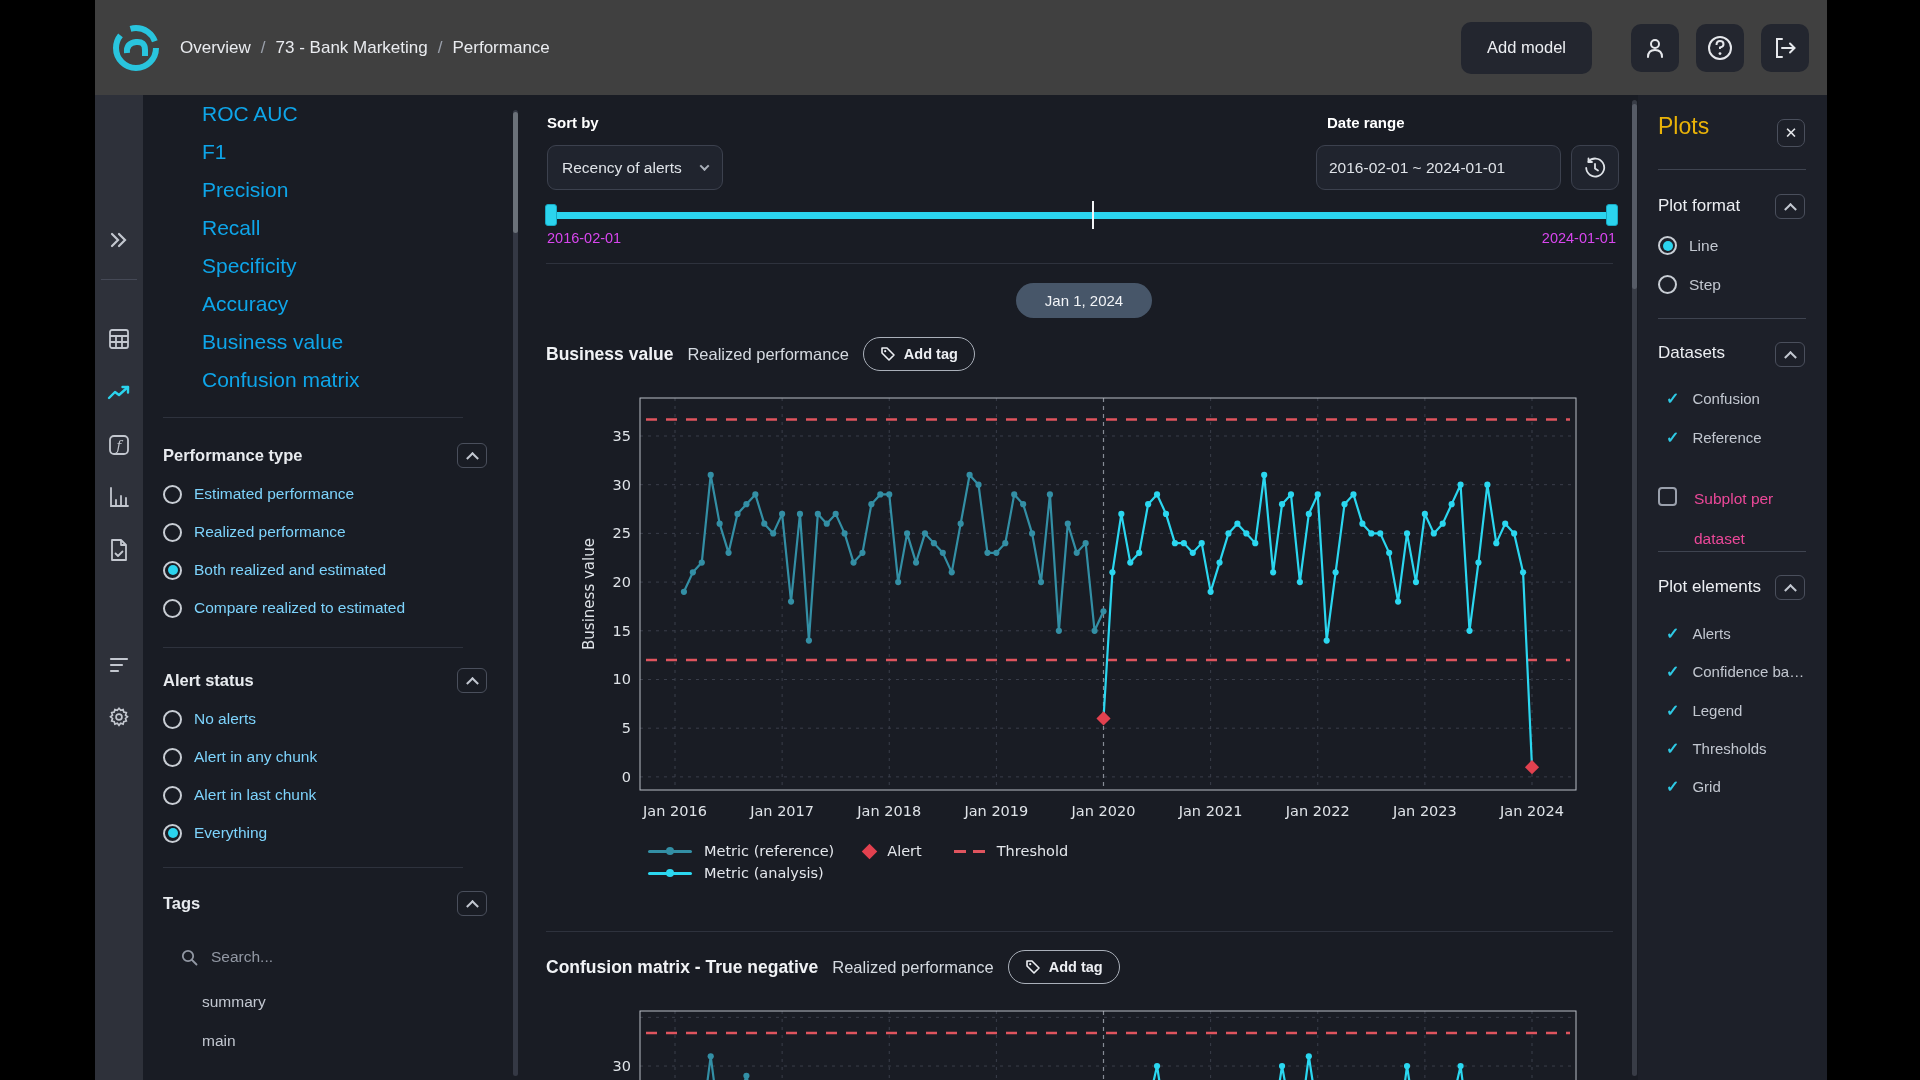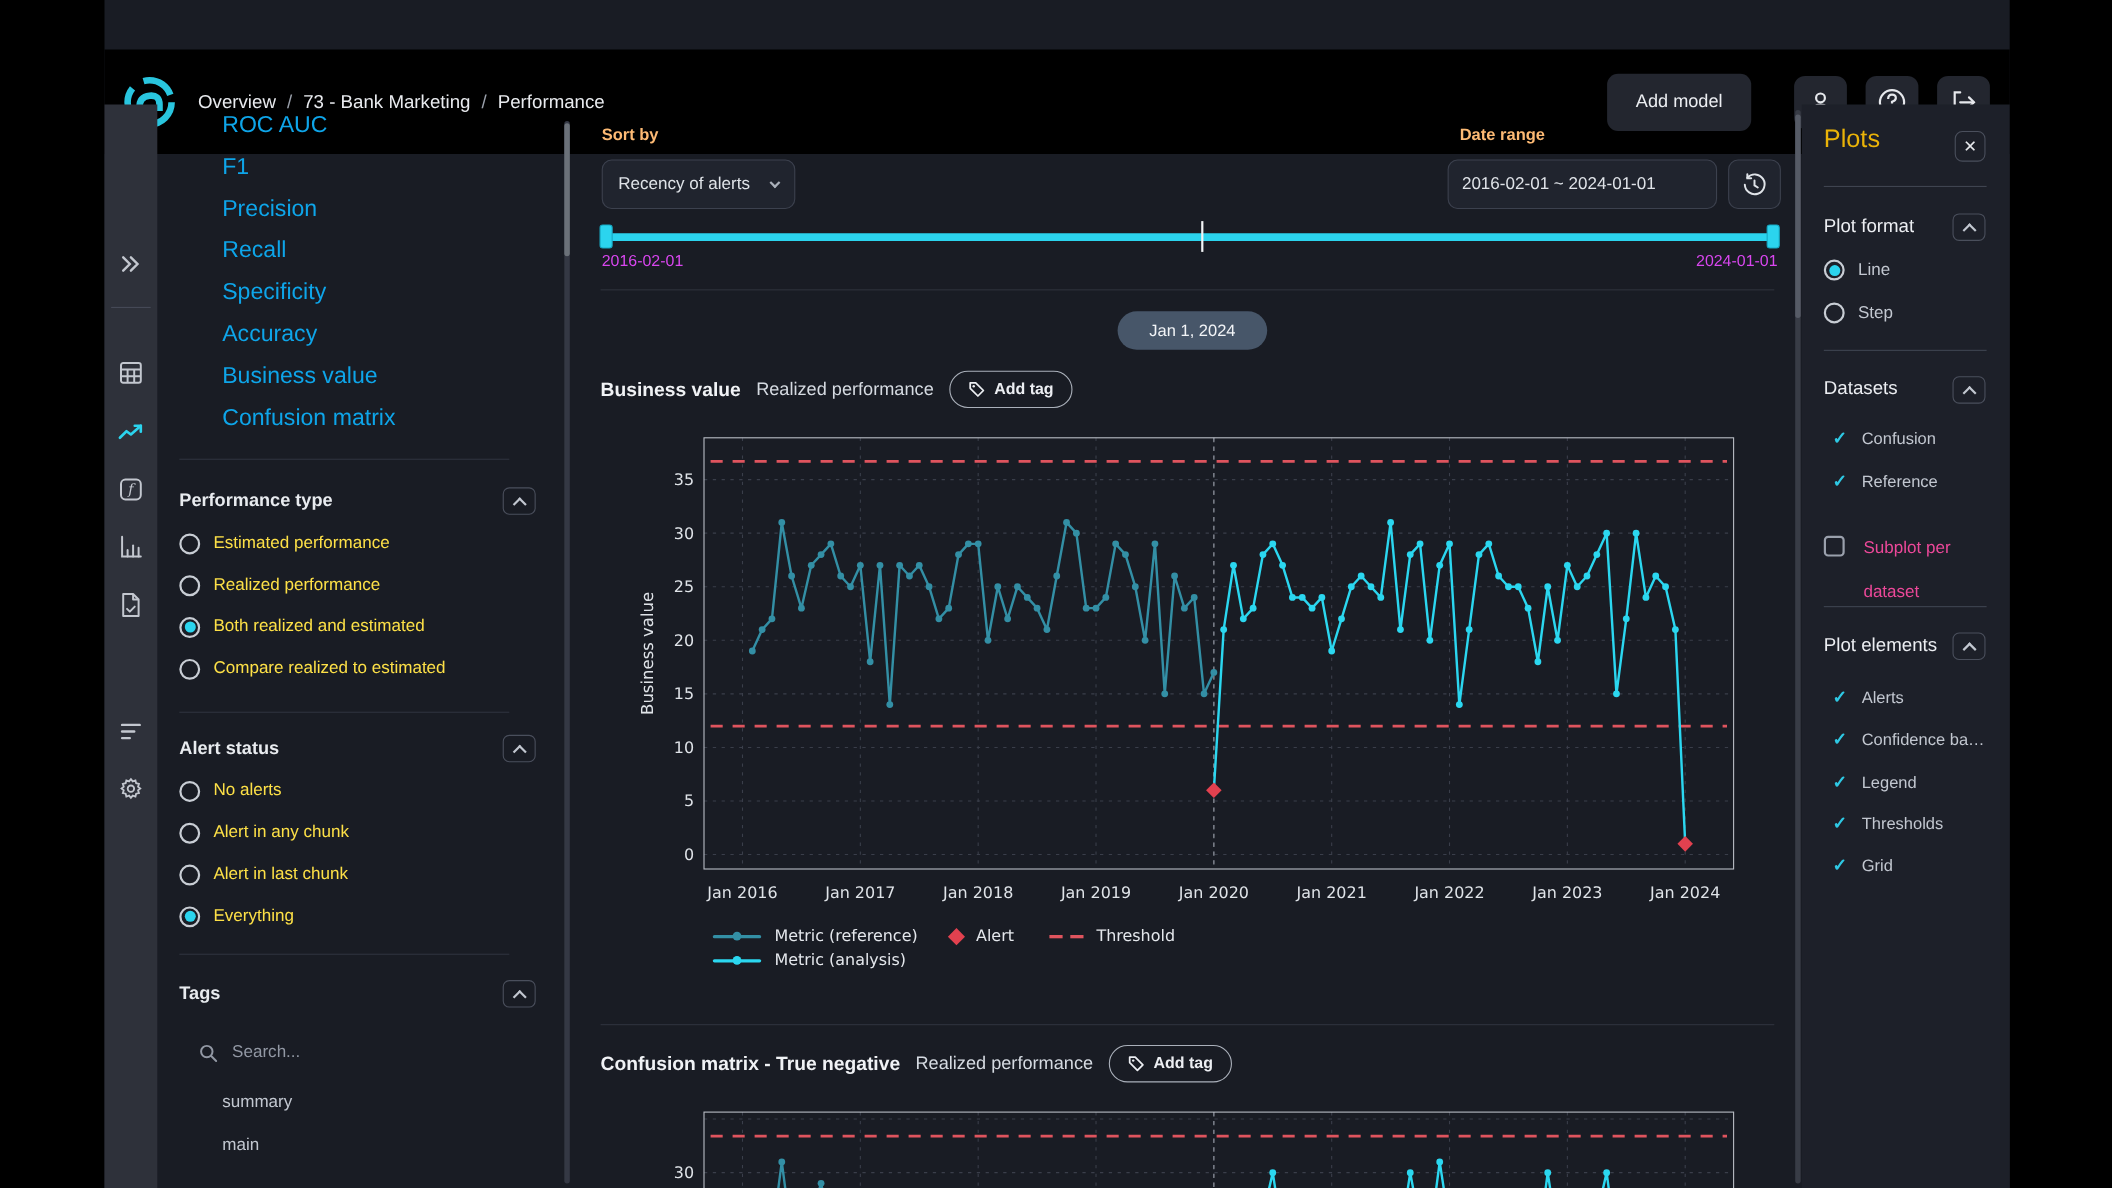--- a/index.html
+++ b/index.html
@@ -2,22 +2,22 @@
 <html><head>
 <meta charset="utf-8">
 <style>
   * { margin:0; padding:0; box-sizing:border-box; }
   html,body { width:1920px; height:1080px; background:#000; overflow:hidden;
     font-family:"Liberation Sans", sans-serif; }
   .clickable { cursor:pointer; }
   #app { position:absolute; left:95px; top:0; width:1732px; height:1080px; background:#191c24; }
 
   
-  #navbar { position:absolute; left:0; top:0; width:100%; height:95px; background:#000000;
-    display:flex; align-items:center; padding:0 18px 0 17px;margin-top:45px; }
+  #navbar { position:absolute; left:0; top:0; width:100%; height:95px; background:#404040;
+    display:flex; align-items:center; padding:0 18px 0 17px; }
   #breadcrumb { margin-left:20px; font-size:17px; color:#e9ebef; display:flex; gap:10px; }
   #breadcrumb .sep { color:#9aa0ab; }
   .nav-spacer { flex:1; }
   .nav-btn { background:#23262f; border:none; color:#eceef2; border-radius:10px; height:52px;
     display:flex; align-items:center; justify-content:center; }
   #add-model-btn { padding:0 26px; font-size:16.5px; margin-right:22px; }
   .nav-icon-btn { width:48px; height:48px; margin-left:17px; }
   .nav-icon-btn svg { stroke:#e6e8ec; }
 
   
@@ -29,35 +29,35 @@
   
   #filter-panel { position:absolute; left:48px; top:95px; width:366px; height:985px; overflow:hidden; }
   .metric-item { height:38px; line-height:38px; padding-left:59px; font-size:21px; color:#0ea5e9; }
   .fp-hr { border:none; border-top:1px solid #2e323d; margin:18px 0 0 20px; width:300px; }
   .fp-header { position:relative; height:40px; margin-top:17px; padding-left:20px; display:flex; align-items:center;
     font-size:16.5px; font-weight:600; color:#e8ebef; }
   .chev-btn { position:absolute; right:22px; width:30px; height:25px; border:1px solid #4a4f5c; border-radius:6px;
     background:transparent; display:flex; align-items:center; justify-content:center; }
   .chev { width:9px; height:9px; border-left:2px solid #c2c7d0; border-top:2px solid #c2c7d0; transform:rotate(45deg) translate(2px,2px); }
   .chev.down { transform:rotate(-135deg) translate(1px,1px); }
-  .radio-row { height:38px; display:flex; align-items:center; padding-left:20px; gap:12px; font-size:15.5px; color:#fde047; }
+  .radio-row { height:38px; display:flex; align-items:center; padding-left:20px; gap:12px; font-size:15.5px; color:#7dd3fc; }
   .radio { width:19px; height:19px; border-radius:50%; border:2px solid #c8cdd4; flex:0 0 auto; position:relative; }
   .radio.selected::after { content:""; position:absolute; left:2.5px; top:2.5px; width:10px; height:10px; border-radius:50%; background:#2bd4ee; }
   .search-row { height:40px; margin-top:14px; display:flex; align-items:center; padding-left:38px; gap:13px; }
   .search-row input { background:transparent; border:none; outline:none; color:#9298a4; font-size:15.5px; width:180px;
     font-family:"Liberation Sans",sans-serif; }
   .search-row input::placeholder { color:#9298a4; }
   .tag-item { height:39px; line-height:39px; padding-left:59px; font-size:15.5px; color:#c2c7d0; }
 
   .vscroll { position:absolute; width:5px; border-radius:3px; background:#343844; }
   .vscroll .thumb { position:absolute; left:0; width:5px; border-radius:3px; background:#6b7179; }
 
   
   #main { position:absolute; left:417px; top:95px; width:1121px; height:985px; }
-  .ctl-label { position:absolute; font-size:15px; font-weight:600; color:#fdba74; }
+  .ctl-label { position:absolute; font-size:15px; font-weight:600; color:#ffffff; }
   .ctl-box { position:absolute; height:45px; background:#20242e; border:1px solid #3c414e; border-radius:9px;
     color:#dfe3e8; font-size:15.5px; display:flex; align-items:center; }
   #sort-select { left:35px; top:50px; width:176px; padding:0 14px; justify-content:space-between; }
   #date-input { left:804px; top:50px; width:245px; padding:0 12px; }
   #history-btn { left:1059px; top:50px; width:48px; justify-content:center; }
   #slider { position:absolute; left:35px; top:108px; width:1069px; height:24px; }
   #slider .track { position:absolute; left:0; top:9px; width:100%; height:7px; background:#2bd4ee; border-radius:3px; }
   #slider .handle { position:absolute; top:1px; width:12px; height:22px; background:#2bd4ee; border:1px solid #17a9c4; border-radius:3px; }
   #slider .handle.left { left:-2px; } #slider .handle.right { right:-2px; }
   #slider .marker { position:absolute; top:-2px; width:2px; height:28px; background:#f2f4f6; }

